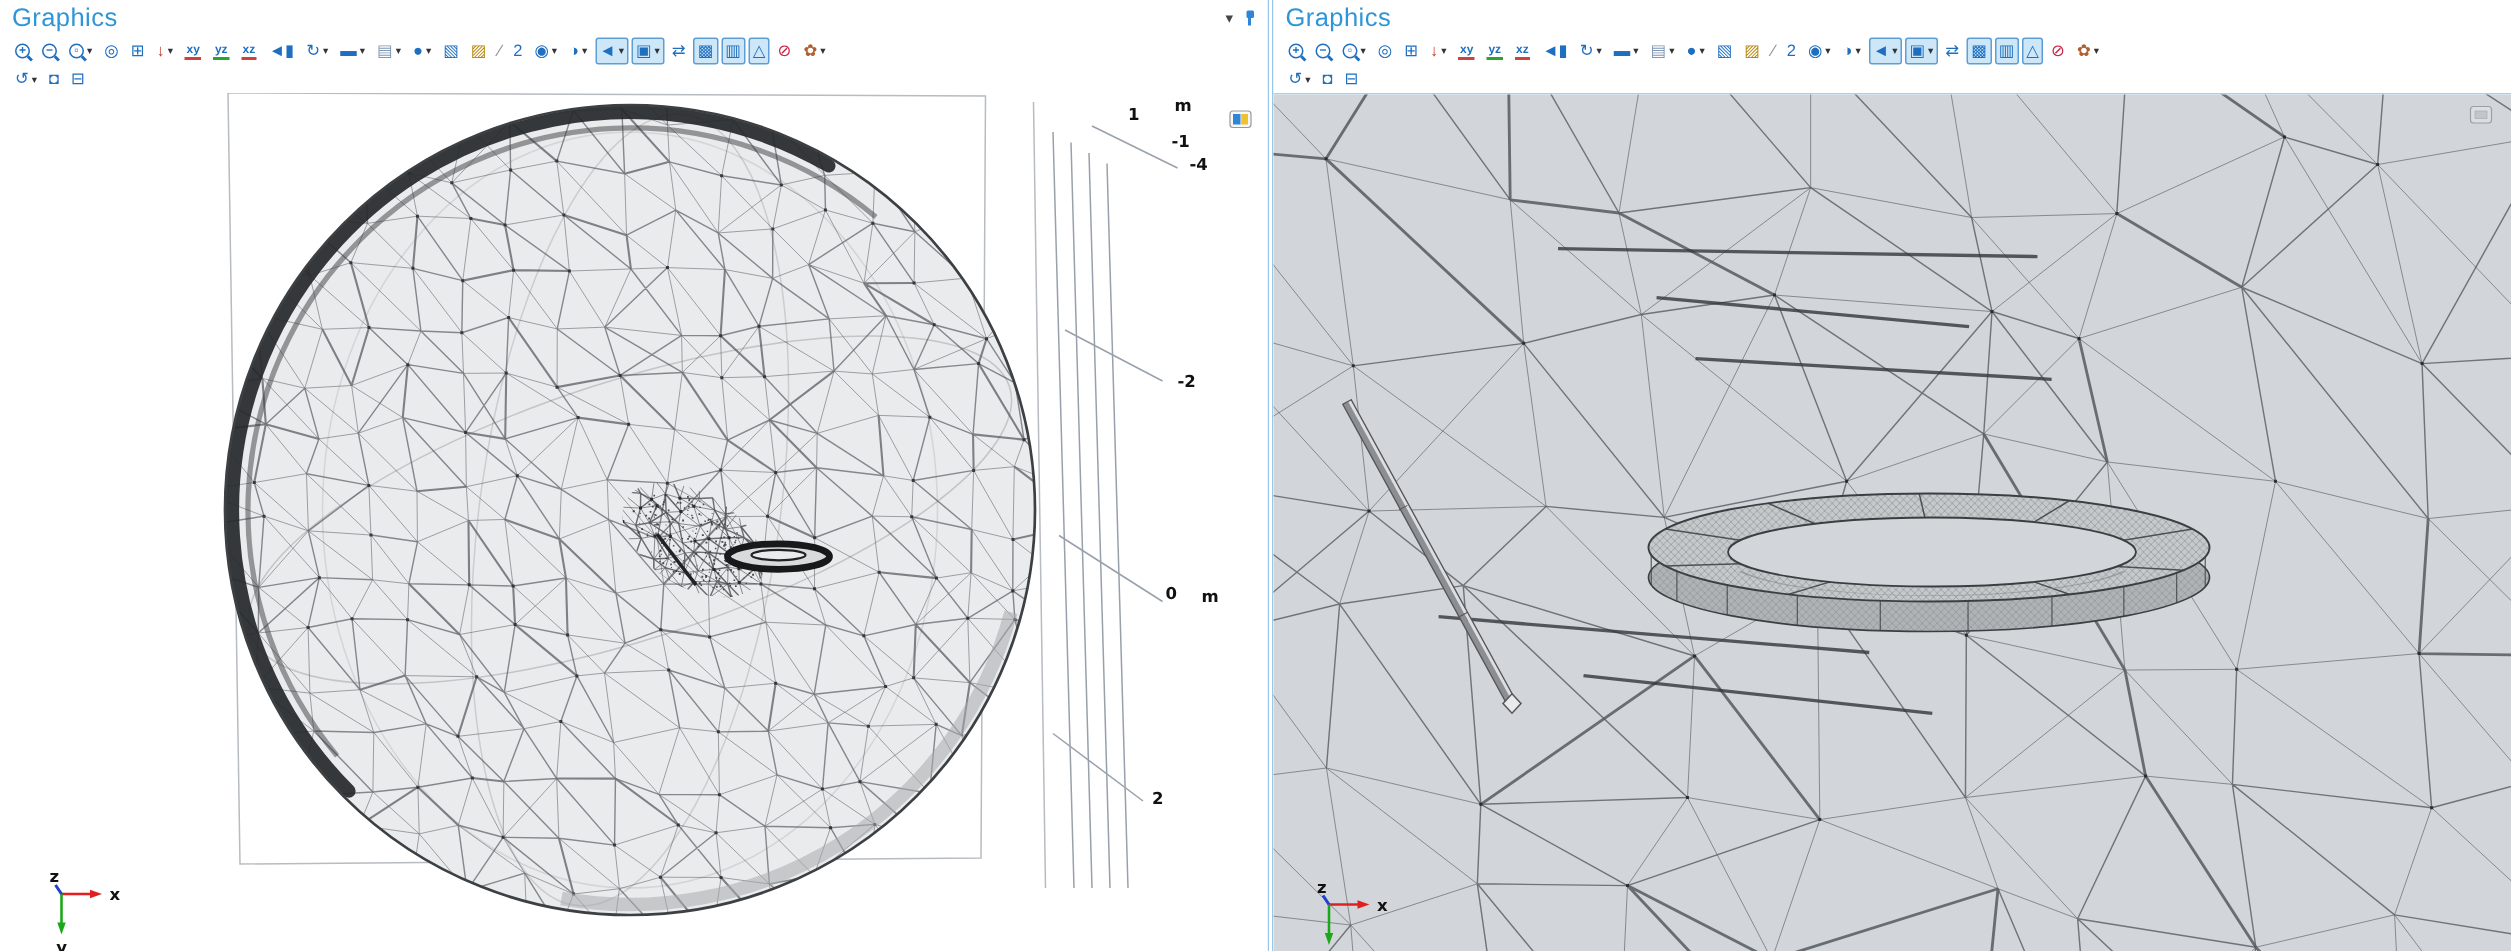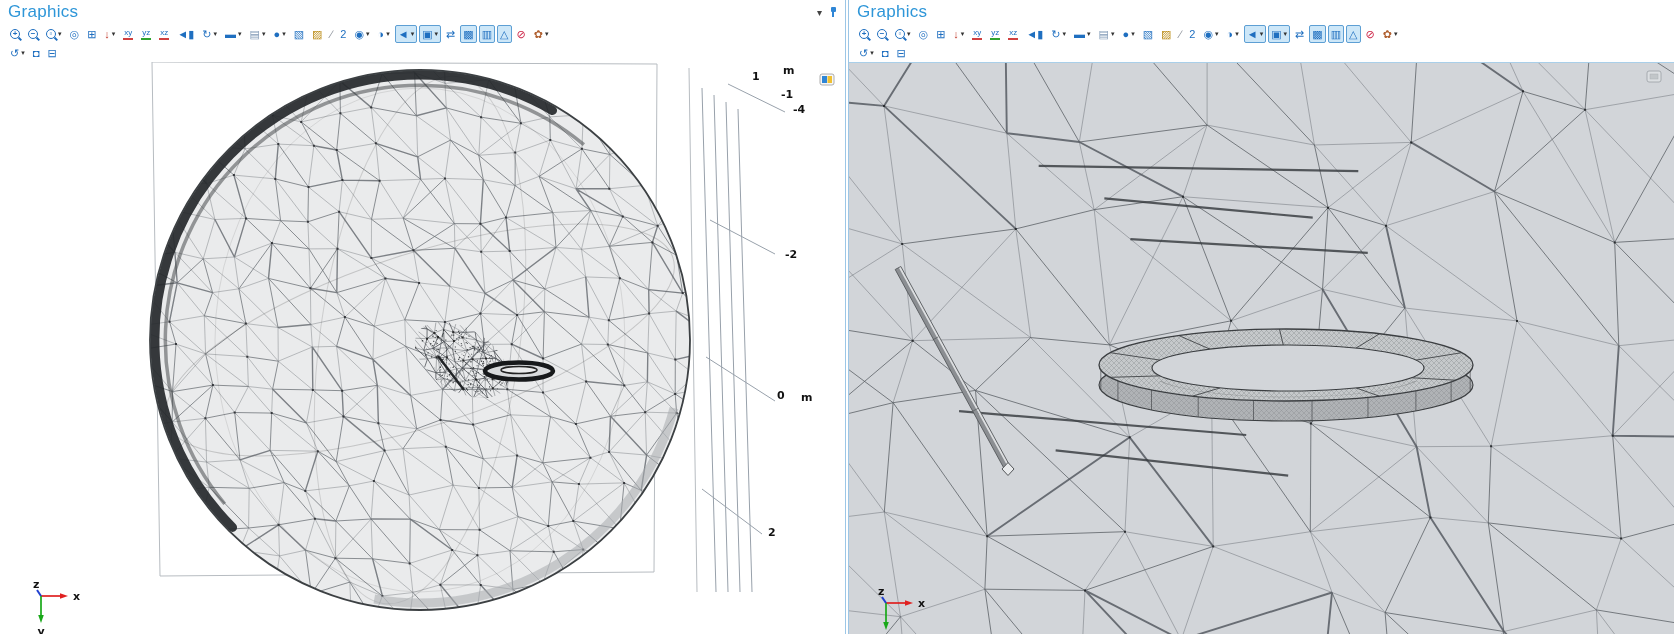--- a/index.html
+++ b/index.html
@@ -18,21 +18,21 @@
   .tb{display:flex;align-items:center;padding-left:7px;}
   .tb.row1{height:20px;}
   .tb.row2{height:18px;}
   .tbi{display:inline-flex;align-items:center;height:16px;padding:0 2px;margin-right:2px;border:1px solid transparent;border-radius:2px;cursor:default;}
   .tbi.active{background:#cde7f8;border-color:#5d9fd4;}
   .tbi .glyph{font-size:11px;line-height:16px;color:#1f6fc0;}
   .tbi .caret{font-size:7px;color:#333;margin-left:2px;}
   .mag{display:inline-block;width:8px;height:8px;border:1.5px solid #1f6fc0;border-radius:50%;position:relative;}
   .mag::after{content:"";position:absolute;width:4px;height:1.6px;background:#1f6fc0;right:-3.4px;bottom:-1.4px;transform:rotate(45deg);}
   .mag .magchar{position:absolute;top:-1.5px;left:0;width:8px;text-align:center;font-size:8px;font-weight:bold;color:#1f6fc0;line-height:10px;}
-  .plane{font-size:8px;font-weight:normal;color:#1f6fc0;border-bottom:2px solid #14b8a6;line-height:10px;padding:0 1px;}
+  .plane{font-size:8px;font-weight:bold;color:#1f6fc0;border-bottom:2px solid #14b8a6;line-height:10px;padding:0 1px;}
   svg.canvas{display:block;background:#fff;}
   .panel.right svg.canvas{border-top:1px solid #a9cfe9;}
   text{font-family:"DejaVu Sans","Liberation Sans",sans-serif;}
 </style>
 </head>
 <body>
 
 <div class="panel left">
   <div class="panel-header">
     <div class="title-row">

